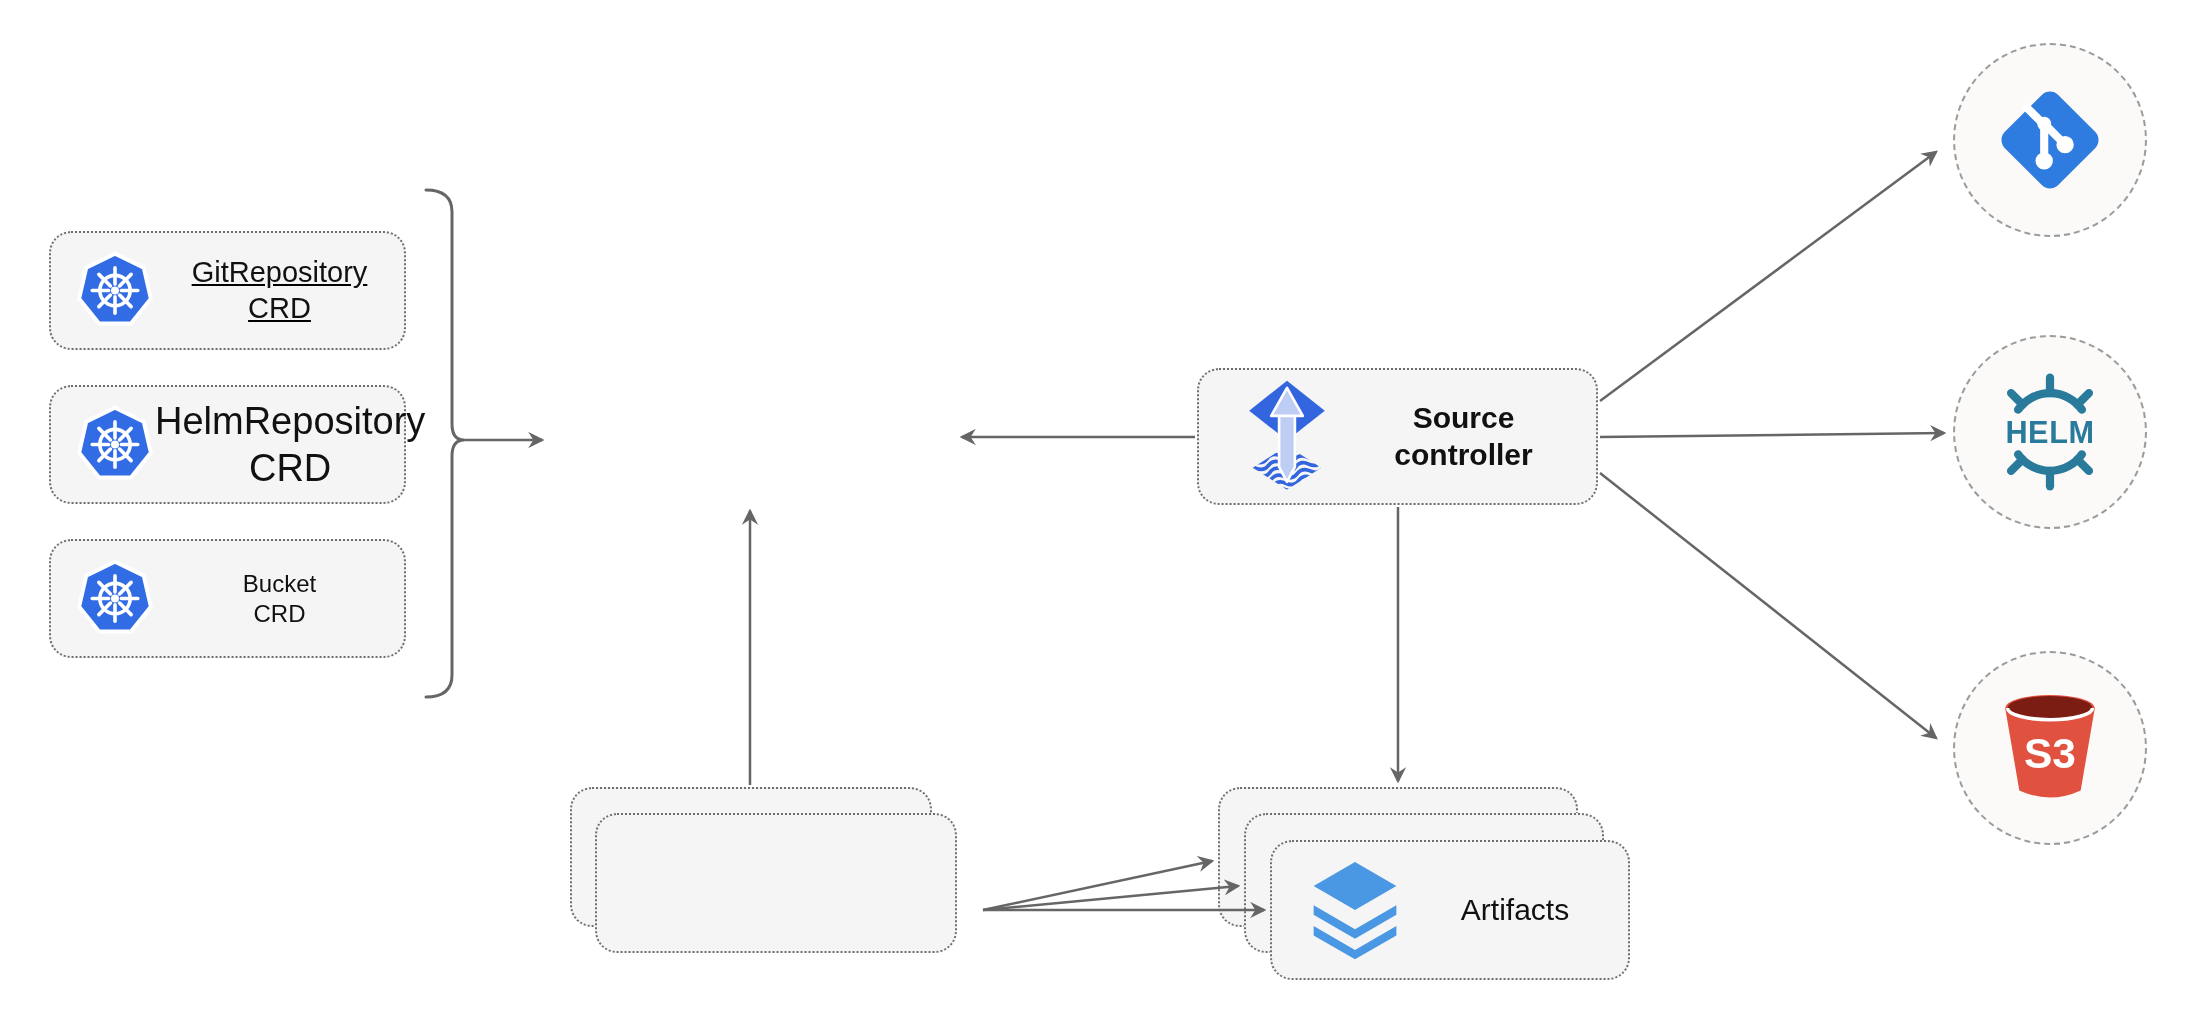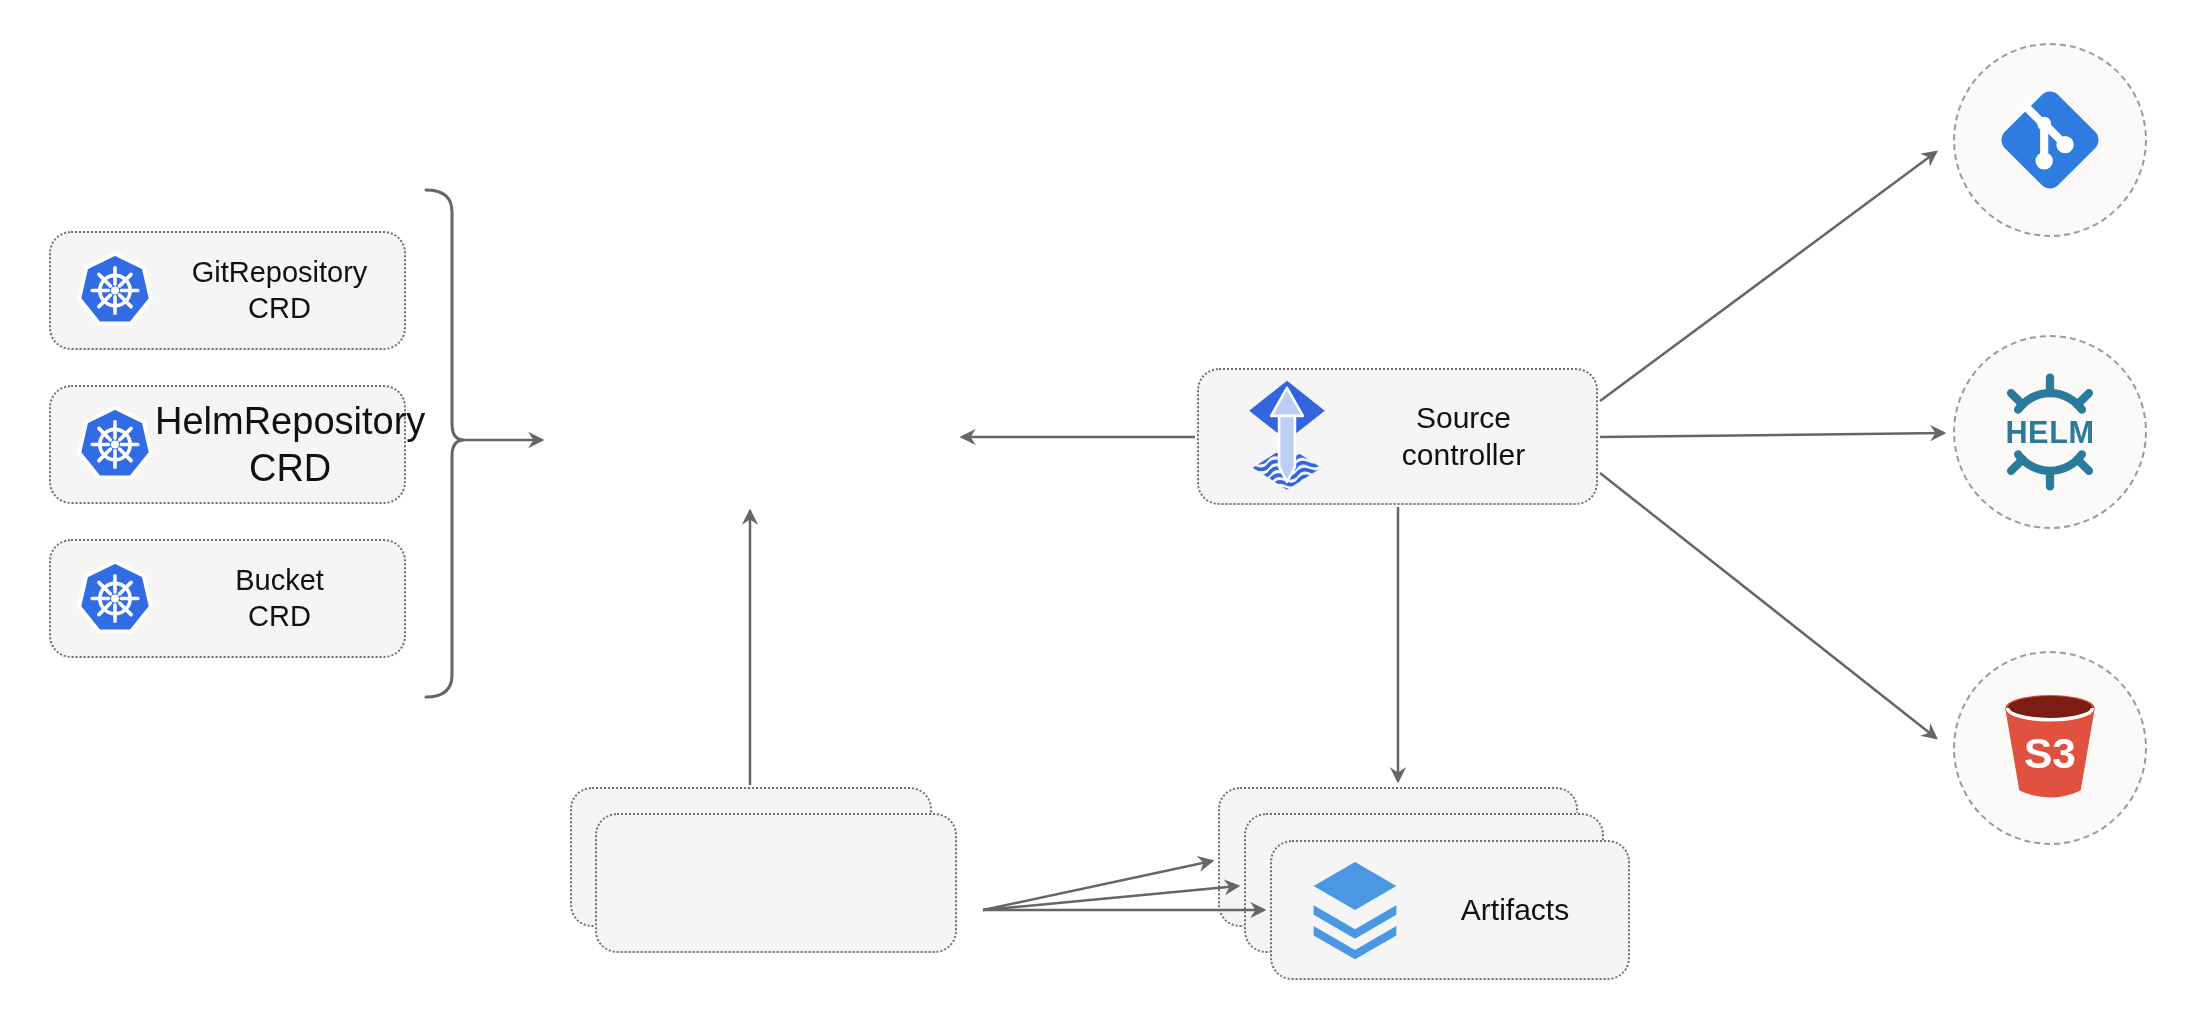--- a/index.html
+++ b/index.html
@@ -119,21 +119,21 @@
       <path d="M12,16 A38,11 0 0 1 88,16 L76,86 Q50,98 24,86 Z" fill="var(--s3_red,#e0523f)"></path>
       <ellipse cx="50" cy="16" rx="36" ry="10" fill="var(--s3_dark,#7b1d13)"></ellipse>
       <path d="M14,16 A36,10 0 0 0 86,16" fill="none" stroke="#fff" stroke-width="3"></path>
       <text x="50" y="67" text-anchor="middle" font-family="Liberation Sans, sans-serif" font-size="36" font-weight="bold" fill="#fff">S3</text>
     </symbol>
   </defs>
 </svg>
 
 <div class="canvas">
 
-  <div class="node" style="left:49px;top:231px;width:357px;height:119px;">
+  <div class="node" style="left:49px;top:231px;width:357px;height:119px;text-decoration:underline;">
     <svg class="icon" width="80" height="83" style="margin-left:24px;">
         <use href="#sym-k8s"></use>
       </svg>
     <div class="label" style="font-size:29px;">
       <span class="ln">GitRepository</span>
       <span class="ln">CRD</span>
     </div>
   </div>
 
   <div class="node" style="left:49px;top:385px;width:357px;height:119px;">
@@ -143,28 +143,28 @@
     <div class="label" style="font-size:38px;">
       <span class="ln">HelmRepository</span>
       <span class="ln">CRD</span>
     </div>
   </div>
 
   <div class="node" style="left:49px;top:539px;width:357px;height:119px;">
     <svg class="icon" width="80" height="83" style="margin-left:24px;">
         <use href="#sym-k8s"></use>
       </svg>
-    <div class="label" style="font-size:29px;">
+    <div class="label" style="font-size:24px;">
       <span class="ln">Bucket</span>
       <span class="ln">CRD</span>
     </div>
   </div>
 
 
-  <div class="node" style="left:1197px;top:368px;width:401px;height:137px;">
+  <div class="node" style="left:1197px;top:368px;width:401px;height:137px;font-weight:bold;">
     <svg class="icon" width="88" height="116" style="margin-left:44px;">
         <use href="#sym-flux"></use>
       </svg>
     <div class="label">
       <span class="ln">Source</span>
       <span class="ln">controller</span>
     </div>
   </div>
 
   <div class="node stack-back" style="left:570px;top:787px;width:362px;height:140px;"></div>

